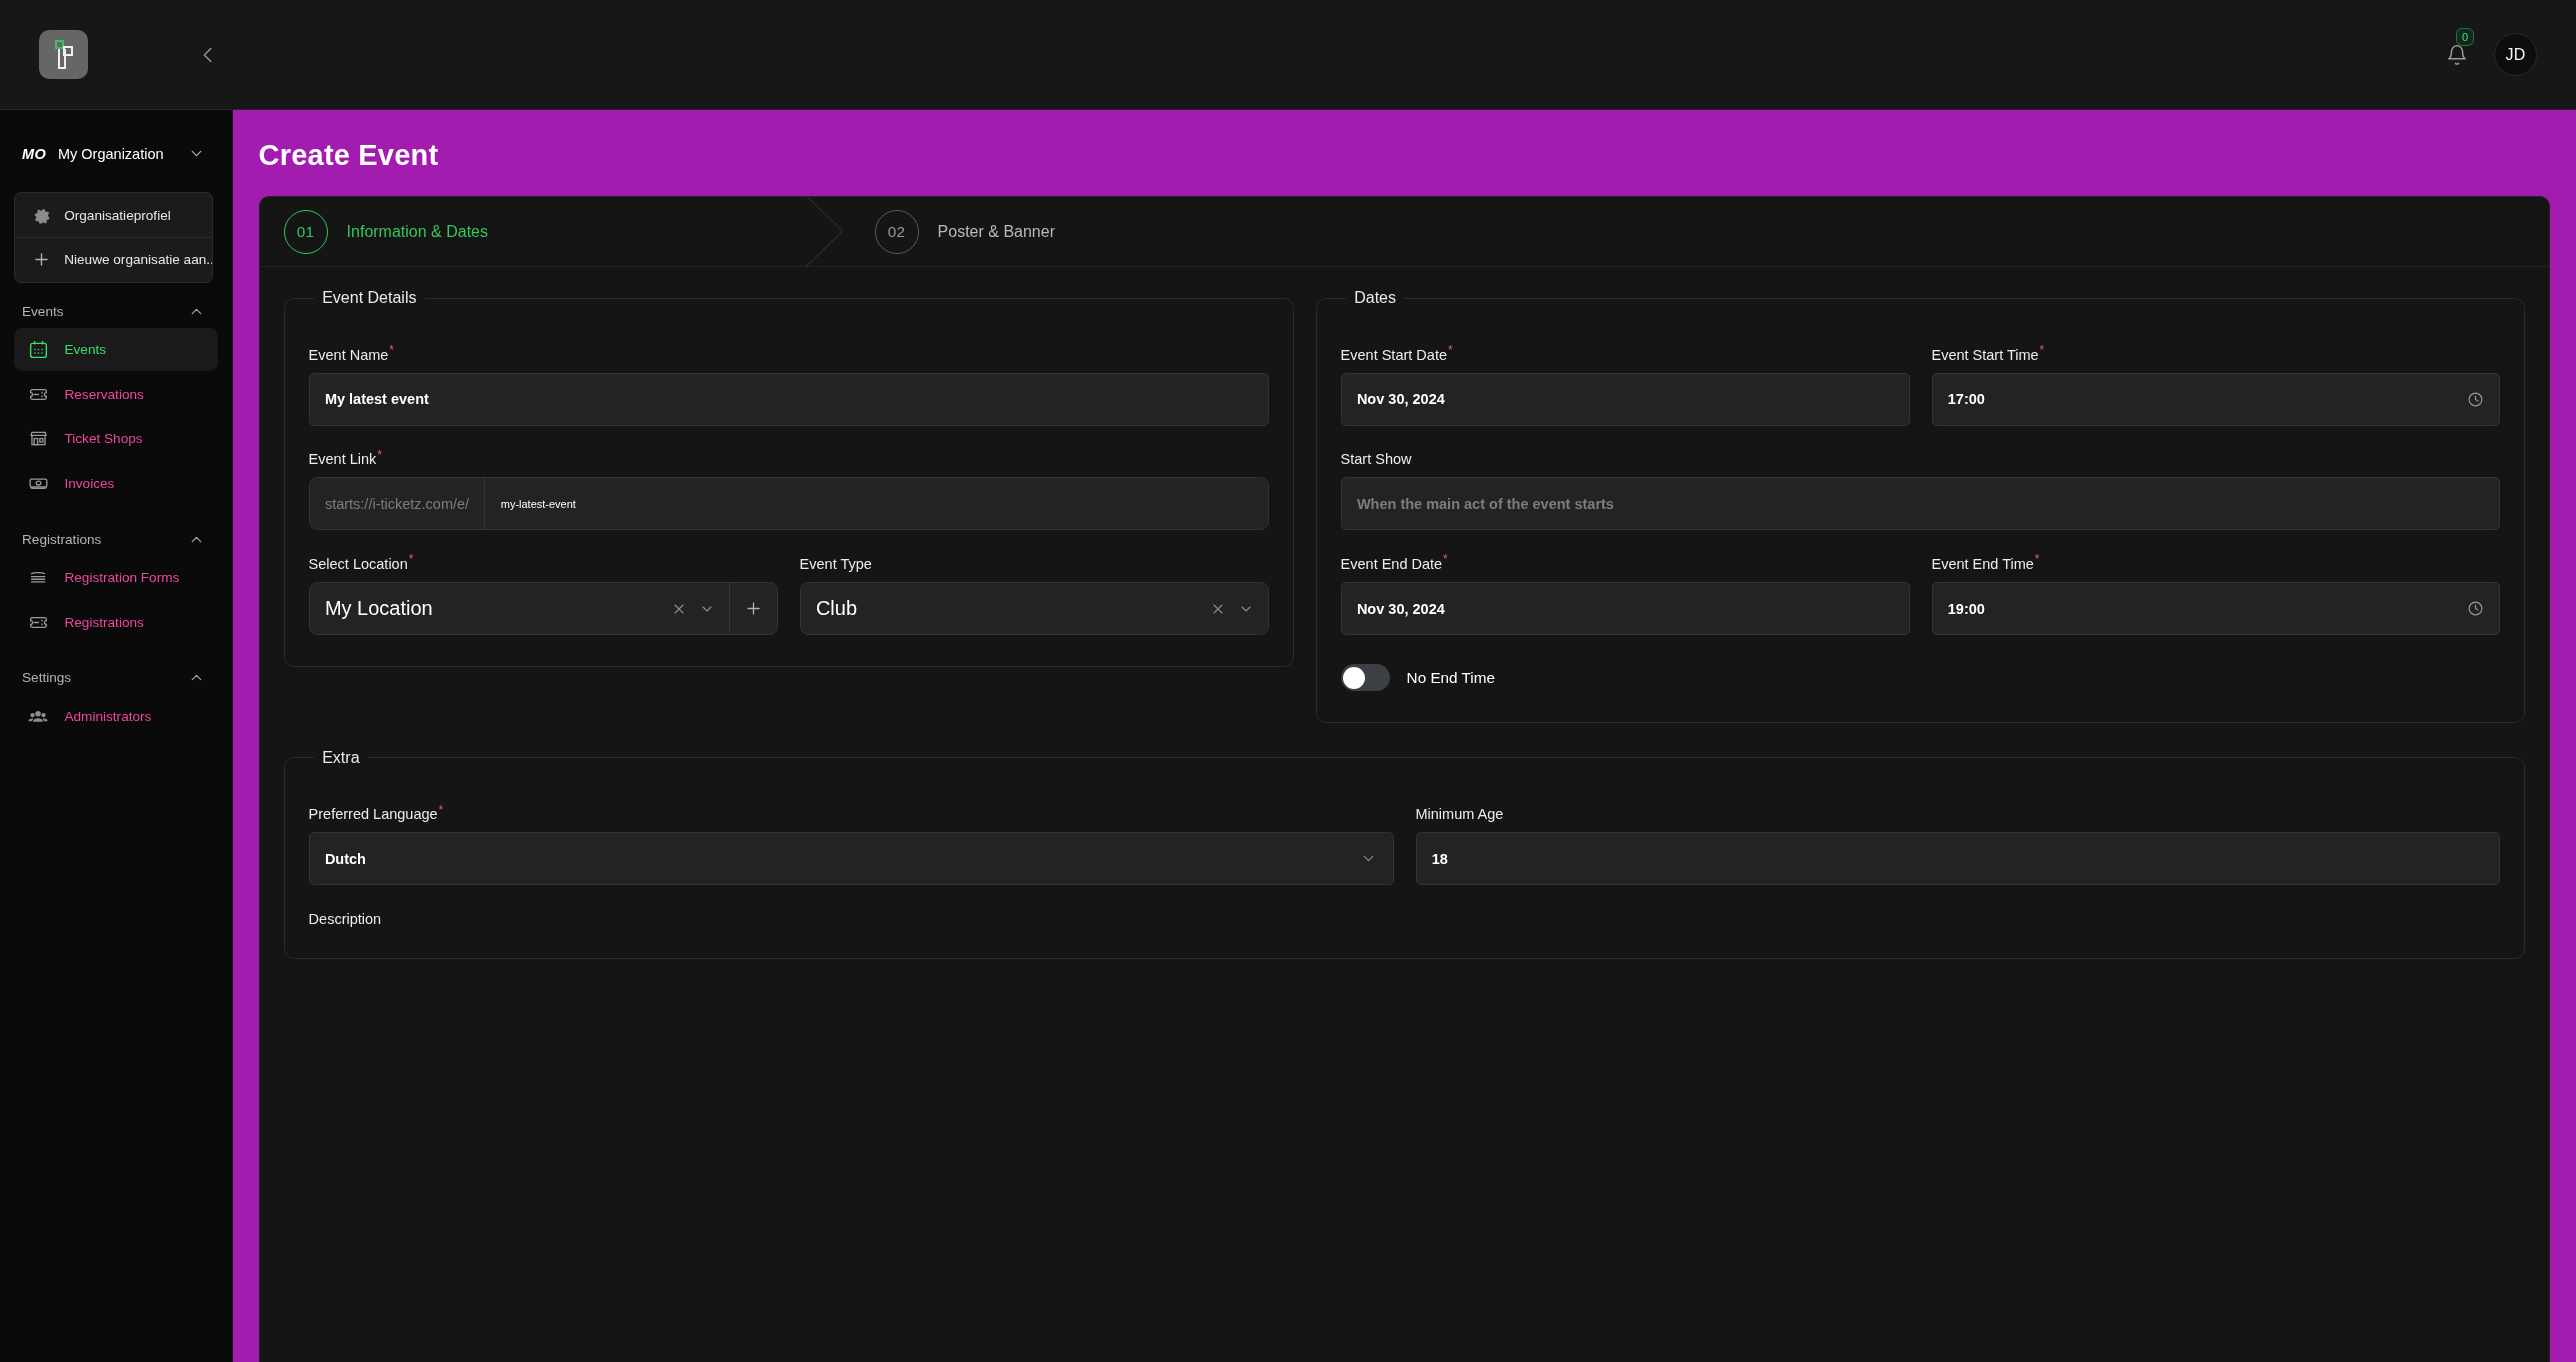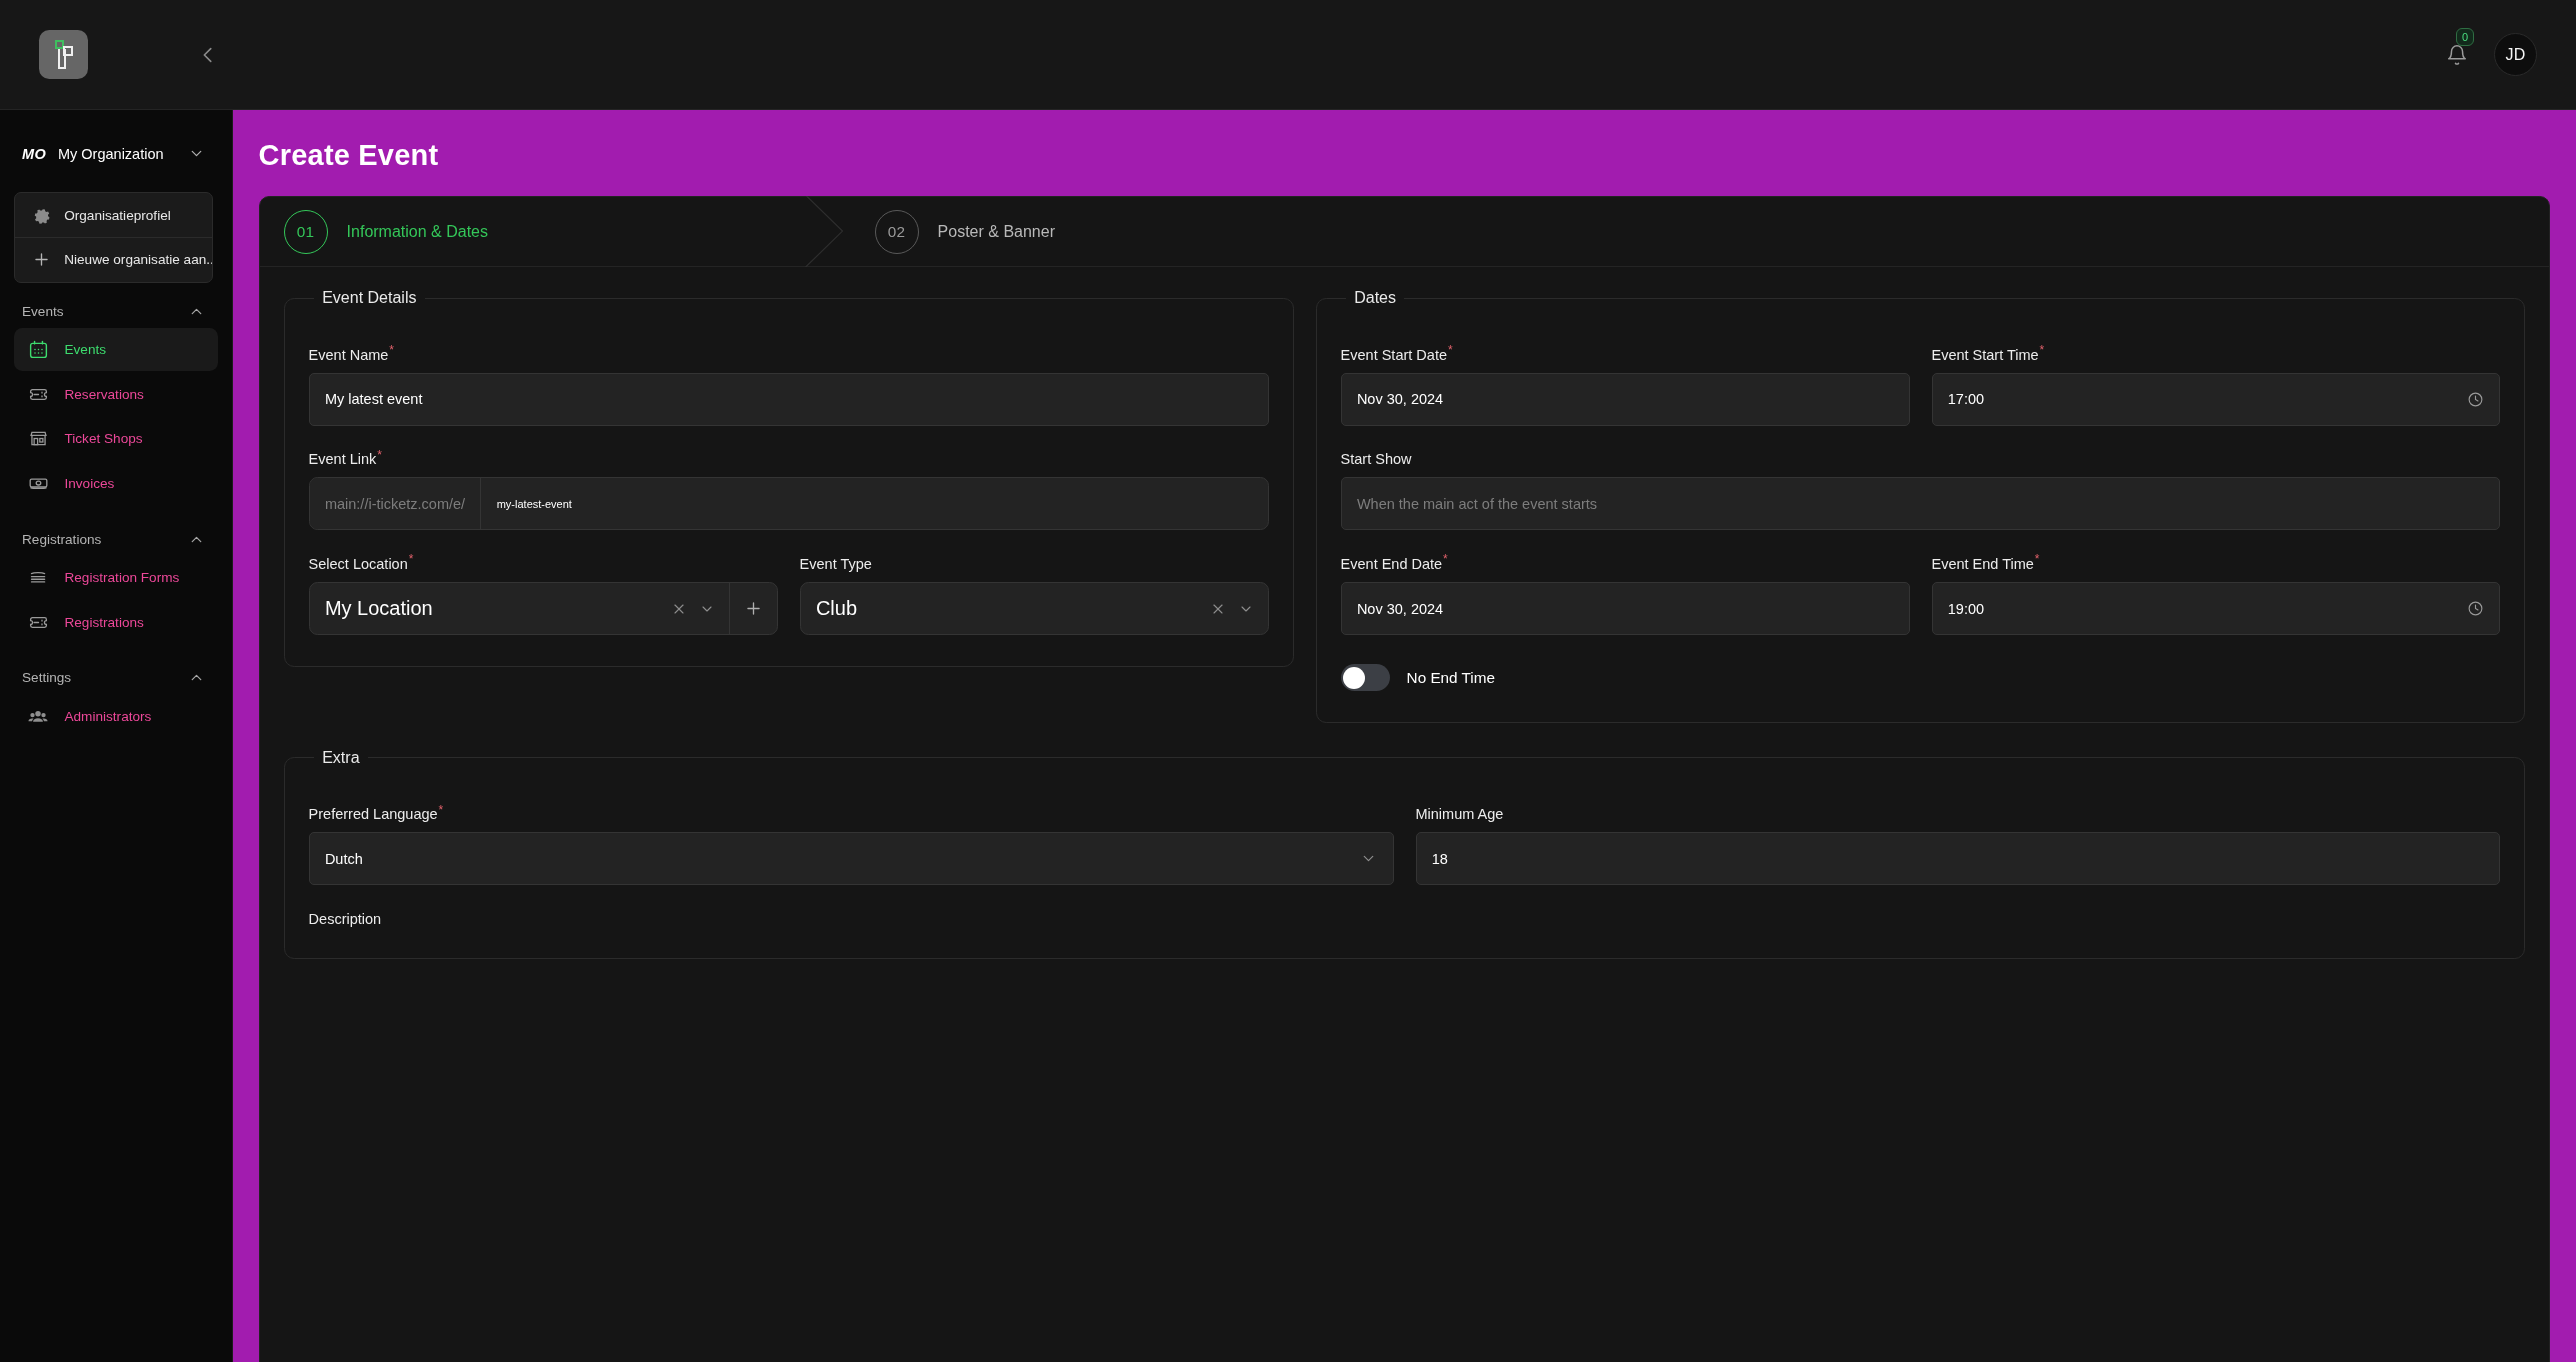--- a/index.html
+++ b/index.html
@@ -158,21 +158,21 @@
   .field { margin-top: 22px; }
   .field:first-of-type { margin-top: 12px; }
   .flabel {
     font-size: 14.5px; color: #ededed; margin-bottom: 10.2px; display: inline-block;
   }
   .req { color: #e0616b; font-size: 12px; vertical-align: super; margin-left: 0.9px; }
 
   .input {
     height: 53px; border: 0.9px solid #343434; border-radius: 5px;
     background: #232323; display: flex; align-items: center;
-    padding: 0 15.3px; font-size: 14.5px; color: #ffffff;
+    padding: 0 15.3px; font-size: 14.5px; color: #ffffff; font-weight: bold;
   }
   .input.placeholder { color: #7d7d7d; }
   .input .icon-right { margin-left: auto; }
 
   .link-input {
     height: 53px; border: 0.9px solid #343434; border-radius: 8.5px;
     background: #232323; display: flex; align-items: stretch; overflow: hidden;
   }
   .link-prefix {
     display: flex; align-items: center; padding: 0 15.3px;
@@ -440,21 +440,21 @@
             <legend>Event Details</legend>
 
             <div class="field">
               <span class="flabel">Event Name</span><span class="req">*</span>
               <div class="input">My latest event</div>
             </div>
 
             <div class="field">
               <span class="flabel">Event Link</span><span class="req">*</span>
               <div class="link-input">
-                <div class="link-prefix">main://i-ticketz.com/e/</div>
+                <div class="link-prefix">starts://i-ticketz.com/e/</div>
                 <div class="link-value">my-latest-event</div>
               </div>
             </div>
 
             <div class="field row2">
               <div>
                 <span class="flabel">Select Location</span><span class="req">*</span>
                 <div class="select-combo">
                   <div class="sel-val">My Location</div>
                   <div class="sel-actions">

